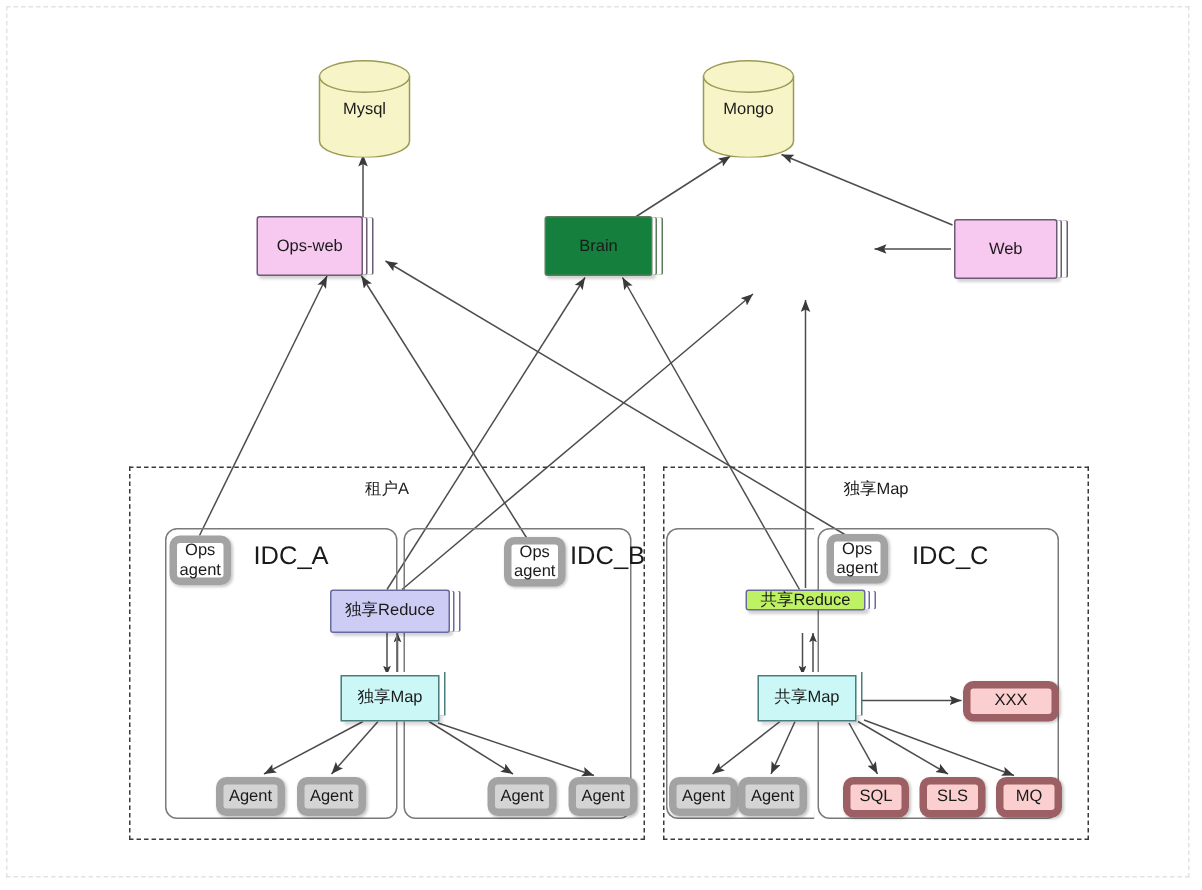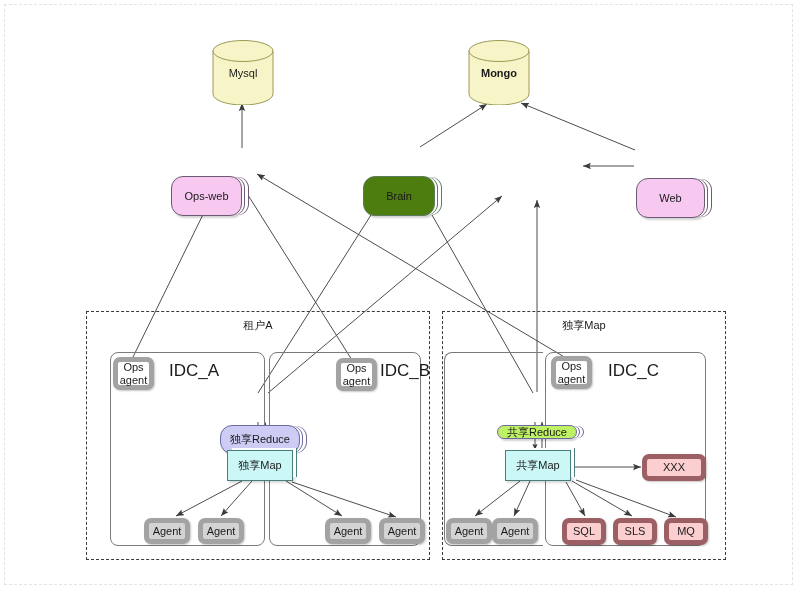--- a/index.html
+++ b/index.html
@@ -44,27 +44,26 @@
     justify-content: center;
     font-size: 11px;
     color: #1a1a1a;
     text-align: center;
     line-height: 1.15;
     white-space: pre-line;
   }
   
   .box3d {
     border: 1px solid #6b5b74;
-    border-radius: 12px;
+    border-radius: 2px;
     box-shadow: 3px 0 0 -1px #ffffff,
                 4px 0 0 -1px #6b5b74,
                 7px 0 0 -1px #ffffff,
                 8px 0 0 -1px #6b5b74,
                 2px 2px 2px rgba(0,0,0,0.18);
-    margin-top: 32px;
   }
   .box3d.green  { border-color: #5c7a5c; box-shadow: 3px 0 0 -1px #ffffff,4px 0 0 -1px #5c7a5c,7px 0 0 -1px #ffffff,8px 0 0 -1px #5c7a5c,2px 2px 2px rgba(0,0,0,0.18); }
   .box3d.purple { border-color: #6a6a9e; box-shadow: 3px 0 0 -1px #ffffff,4px 0 0 -1px #6a6a9e,7px 0 0 -1px #ffffff,8px 0 0 -1px #6a6a9e,2px 2px 2px rgba(0,0,0,0.18); }
   
   .boxfold {
     border: 1px solid #4a7d7d;
     box-shadow: 4px -3px 0 -1px #ffffff, 5px -3px 0 -1px #4a7d7d,
                 2px 2px 2px rgba(0,0,0,0.15);
   }
   .rounded {
@@ -175,29 +174,29 @@
       <ellipse cx="31" cy="11" rx="30" ry="10.5" fill="#f7f5c8" stroke="#9a9a55" stroke-width="1"></ellipse>
     </svg>
     <div class="cyl-label" style="top:27px;">Mysql</div>
   </div>
 
   <div style="position:absolute;left:468px;top:40px;width:62px;height:65px;">
     <svg width="62" height="65" viewBox="0 0 62 65">
       <path d="M1,11 L1,54 A30,11 0 0 0 61,54 L61,11 Z" fill="#f7f5c8" stroke="#9a9a55" stroke-width="1"></path>
       <ellipse cx="31" cy="11" rx="30" ry="10.5" fill="#f7f5c8" stroke="#9a9a55" stroke-width="1"></ellipse>
     </svg>
-    <div class="cyl-label" style="top:27px;font-weight:bold;">Mongo</div>
+    <div class="cyl-label" style="top:27px;">Mongo</div>
   </div>
 
 
   <div class="node box3d" style="left:171px;top:144px;width:71px;height:40px;background:#f7c8f0;">
     <span>Ops-web</span>
   </div>
 
-  <div class="node box3d green" style="left:363px;top:144px;width:72px;height:40px;background:#4d7c0f;align-items:center;">
+  <div class="node box3d green" style="left:363px;top:144px;width:72px;height:40px;background:#15803d;align-items:center;">
     <span>Brain</span>
   </div>
 
   <div class="node box3d" style="left:636px;top:146px;width:69px;height:40px;background:#f7c8f0;">
     <span>Web</span>
   </div>
 
   <div class="container tenant" style="left:86px;top:311px;width:344px;height:249px;">
     <div class="container-title tenant-title">租户A</div>
   </div>

